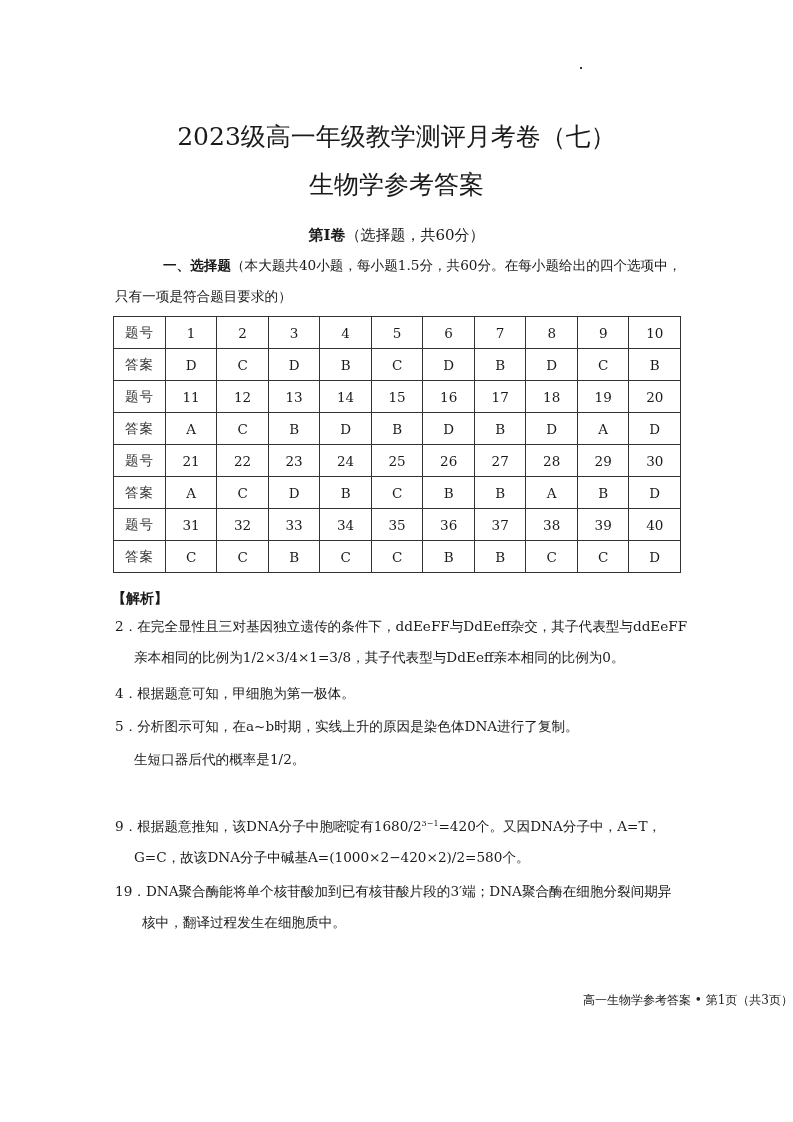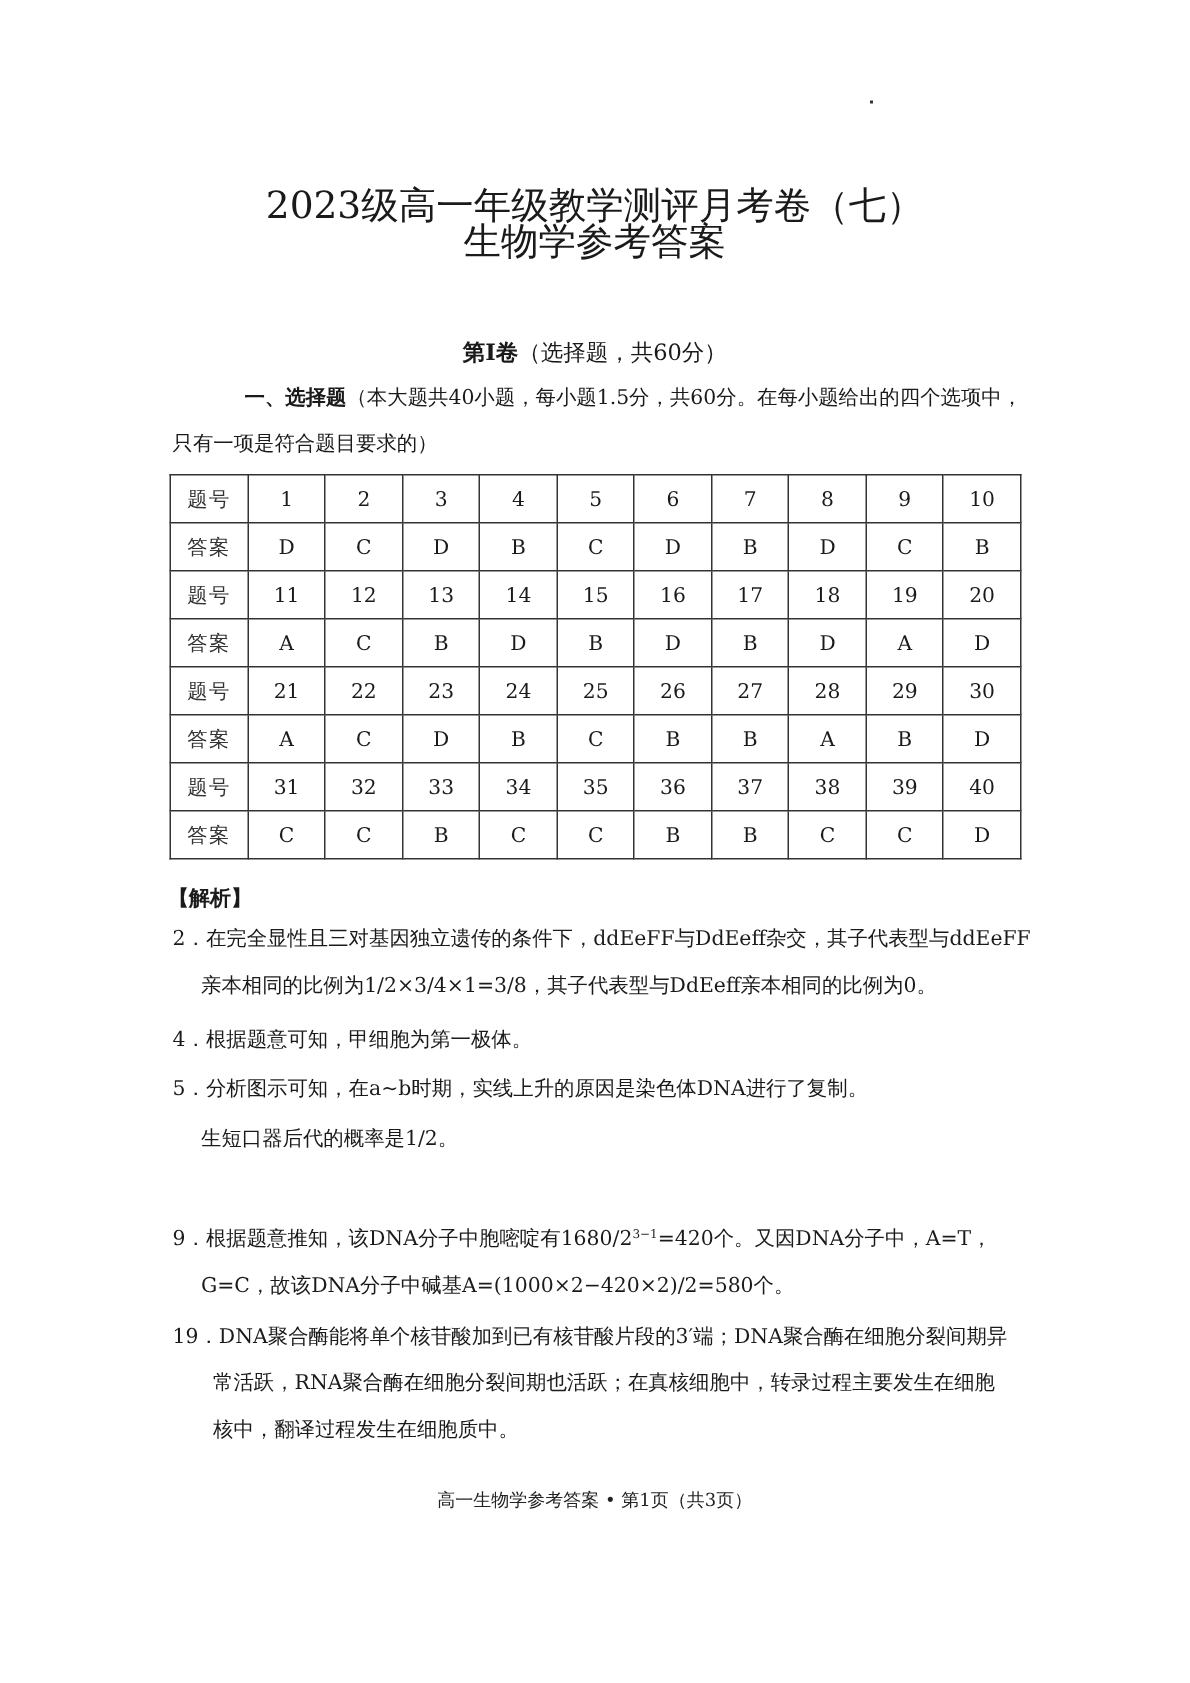--- a/index.html
+++ b/index.html
@@ -8,21 +8,21 @@
       font-family: "DejaVu Serif", "Liberation Serif", serif;
       color: #1a1a1a;
     }
     .abs { position: absolute; }
     .dot { left: 580px; top: 67px; width: 2px; height: 2px; background: #333; }
     .title {
       left: 0; width: 793px; text-align: center;
       font-size: 25px; letter-spacing: 0px; white-space: nowrap;
     }
     .t1 { top: 120px; }
-    .t2 { top: 144px; }
+    .t2 { top: 168px; }
     .section-head {
       left: 0; width: 793px; text-align: center; top: 226px;
       font-size: 15px; white-space: nowrap;
     }
     .section-head b { font-weight: bold; }
     .intro {
       left: 115px; width: 570px; font-size: 13.6px; line-height: 31px; top: 250px;
     }
     .intro b { font-weight: bold; margin-left: 48px; }
     table.ans {
@@ -34,21 +34,21 @@
       border: 1.5px solid #333; height: 31px; padding: 0; text-align: center;
       width: 51.6px;
     }
     table.ans td.hdr { width: 52px; color: #333; letter-spacing: 1px; }
     .jiexi { left: 112px; top: 590px; font-size: 14px; font-weight: bold; }
     .item { left: 115px; width: 575px; font-size: 13.6px; line-height: 31px; }
     .item .cont { padding-left: 19px; }
     .item19 .cont { padding-left: 27px; }
     sup { font-size: 8px; line-height: 0; vertical-align: 5px; }
     .footer {
-      left: 0; width: 793px; text-align: center; top: 992px;
+      left: 0; width: 793px; text-align: right; top: 992px;
       font-size: 12px; color: #222; white-space: nowrap;
     }
   </style>
 </head>
 <body>
 
 <div class="abs dot"></div>
 
 <div class="abs title t1">2023级高一年级教学测评月考卷（七）</div>
 <div class="abs title t2">生物学参考答案</div>
@@ -189,17 +189,16 @@
   <div class="cont">生短口器后代的概率是1/2。</div>
 </div>
 
 <div class="abs item" style="top:811px;">
   <div><span>9．</span><span>根据题意推知，该DNA分子中胞嘧啶有1680/2</span><sup>3−1</sup><span>=420个。又因DNA分子中，A=T，</span></div>
   <div class="cont">G=C，故该DNA分子中碱基A=(1000×2−420×2)/2=580个。</div>
 </div>
 
 <div class="abs item item19" style="top:876px;">
   <div><span>19．</span><span>DNA聚合酶能将单个核苷酸加到已有核苷酸片段的3′端；DNA聚合酶在细胞分裂间期异</span></div>
-  <div class="cont">常活跃，RNA聚合酶在细胞分裂间期也活跃；在真核细胞中，转录过程主要发生在细胞</div>
   <div class="cont">核中，翻译过程发生在细胞质中。</div>
 </div>
 
 <div class="abs footer">高一生物学参考答案 • 第1页（共3页）</div>
 
 </body></html>

